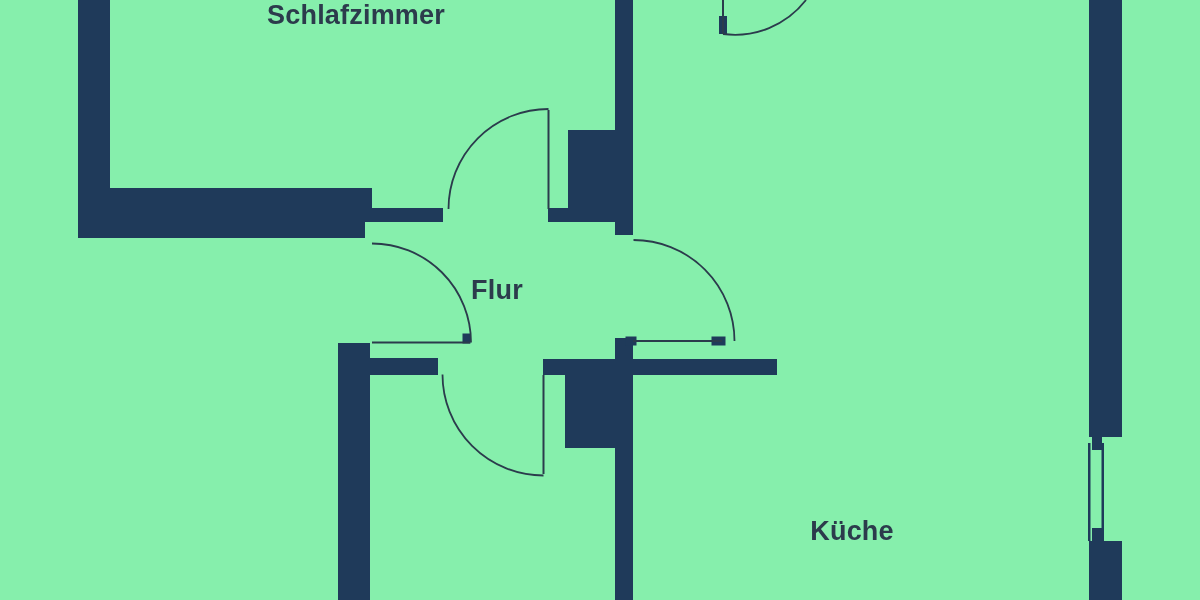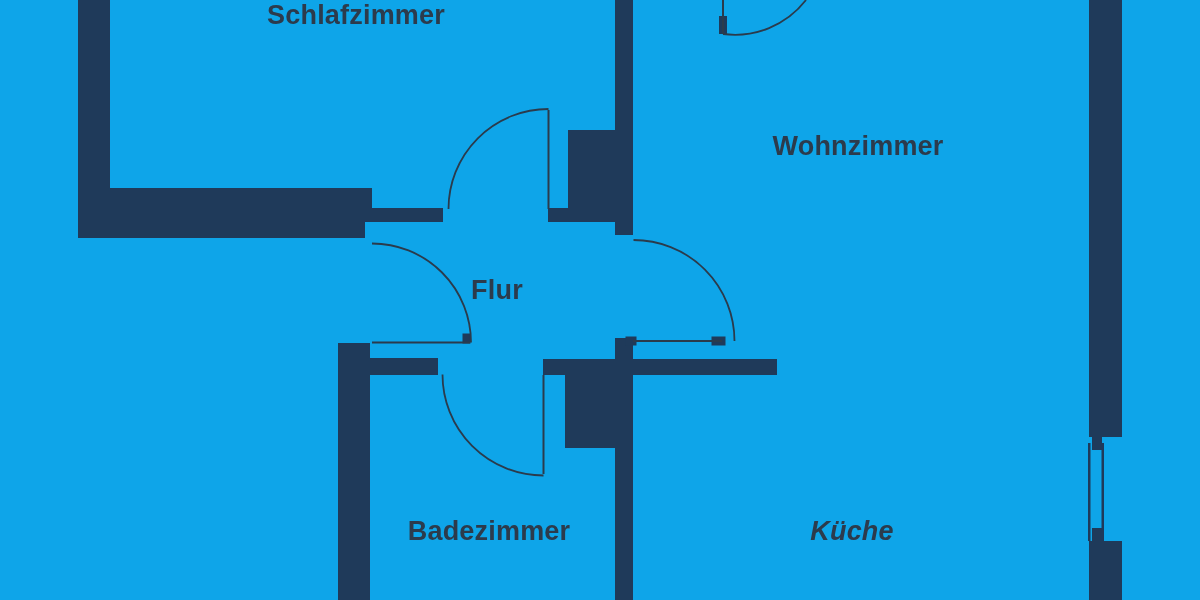--- a/index.html
+++ b/index.html
@@ -5,21 +5,21 @@
   html, body {
     margin: 0;
     padding: 0;
     background: #ffffff;
     font-family: "Liberation Sans", sans-serif;
   }
   .plan {
     position: relative;
     width: 1200px;
     height: 600px;
-    background: #0ea5e9;
+    background: #86efac;
     overflow: hidden;
   }
   .plan svg {
     position: absolute;
     left: 0;
     top: 0;
     display: block;
   }
   .room-label {
     position: absolute;
@@ -79,18 +79,16 @@
     <g stroke="#2b3b4c" stroke-width="1.8" fill="none">
       <path d="M 723 34 A 90 90 0 0 0 806 0"></path>
       <path d="M 448.5 209 A 100 100 0 0 1 548.5 109"></path>
       <path d="M 372 243.5 A 99 99 0 0 1 471 342.5"></path>
       <path d="M 633.5 240 A 101 101 0 0 1 734.5 341"></path>
       <path d="M 442.5 374.5 A 101 101 0 0 0 543.5 475.5"></path>
     </g>
   </svg>
 
   <div class="room-label" style="left:356px; top:15px;">Schlafzimmer</div>
-  <div class="room-label" style="left:858px; top:146px;">Wohnzimmer</div>
   <div class="room-label" style="left:497px; top:290px;text-align:right;">Flur</div>
-  <div class="room-label" style="left:489px; top:531px;">Badezimmer</div>
-  <div class="room-label" style="left:852px; top:531px;font-style:italic;">Küche</div>
+  <div class="room-label" style="left:852px; top:531px;">Küche</div>
 
 </div>
 
 </body></html>

